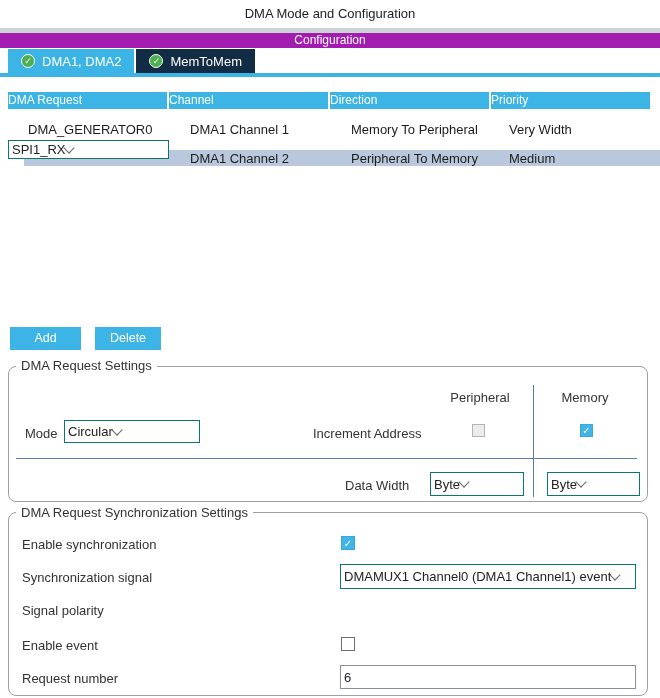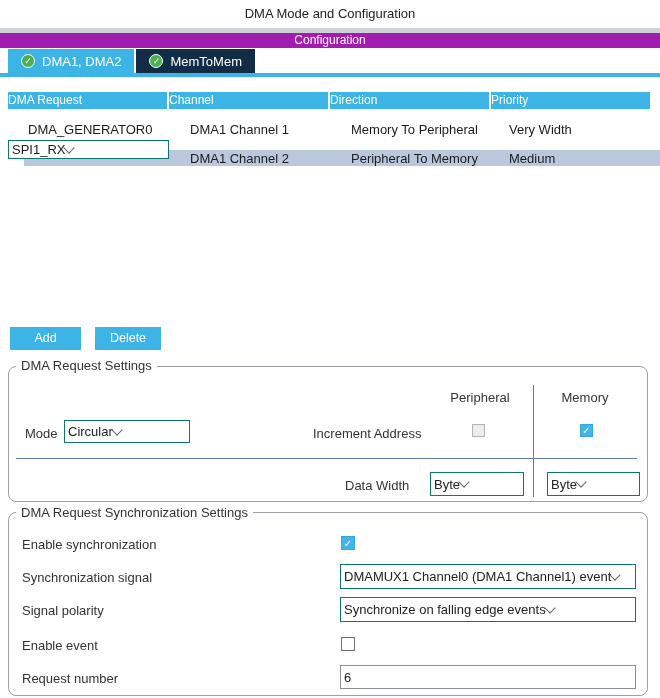--- a/index.html
+++ b/index.html
@@ -146,21 +146,21 @@
   <button class="btn btn-delete">Delete</button>
 
   <div class="group group1"></div>
   <div class="legend legend1">DMA Request Settings</div>
 
   <div class="colhead" style="left:435px; top:390px; width:90px;">Peripheral</div>
   <div class="colhead" style="left:545px; top:390px; width:80px;">Memory</div>
   <div class="vline1"></div>
 
   <div class="lbl" style="left:25px; top:426px;">Mode</div>
-  <div class="combo" style="left:64px; top:420px; width:126px; height:23px;">
+  <div class="combo" style="left:64px; top:420px; width:136px; height:23px;">
     <span>Circular</span>
     <span class="chev"></span>
   </div>
 
   <div class="lbl" style="left:313px; top:426px;">Increment Address</div>
   <div class="cb gray" style="left:472px; top:424px;"></div>
   <div class="cb gray checked" style="left:580px; top:424px;">✓</div>
 
   <div class="hline1"></div>
 
@@ -180,24 +180,20 @@
   <div class="lbl" style="left:22px; top:537px;">Enable synchronization</div>
   <div class="cb cb-lg white checked" style="left:341px; top:536px;">✓</div>
 
   <div class="lbl" style="left:22px; top:570px;">Synchronization signal</div>
   <div class="combo" style="left:340px; top:564px; width:296px; height:25px;">
     <span>DMAMUX1 Channel0 (DMA1 Channel1) event</span>
     <span class="chev"></span>
   </div>
 
   <div class="lbl" style="left:22px; top:603px;">Signal polarity</div>
-  <div class="combo" style="left:340px; top:597px; width:296px; height:25px;">
-    <span>Synchronize on falling edge events</span>
-    <span class="chev"></span>
-  </div>
 
   <div class="lbl" style="left:22px; top:638px;">Enable event</div>
   <div class="cb cb-lg white" style="left:341px; top:637px;"></div>
 
   <div class="lbl" style="left:22px; top:671px;">Request number</div>
   <input class="input" style="left: 340px; top: 665px; width: 296px; height: 24px;" value="6">
 
 </div>
 
 </body></html>

